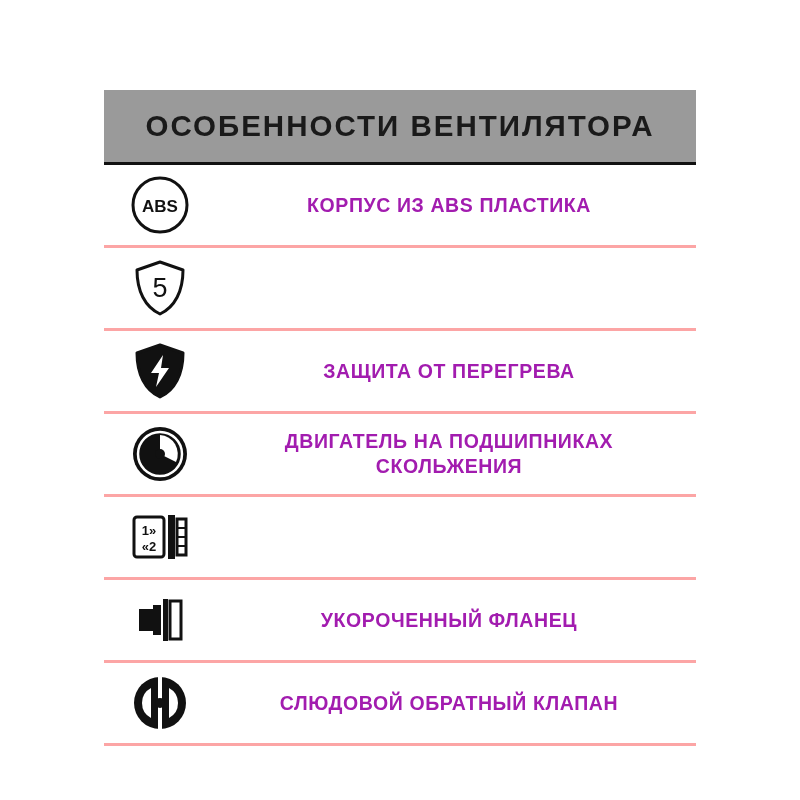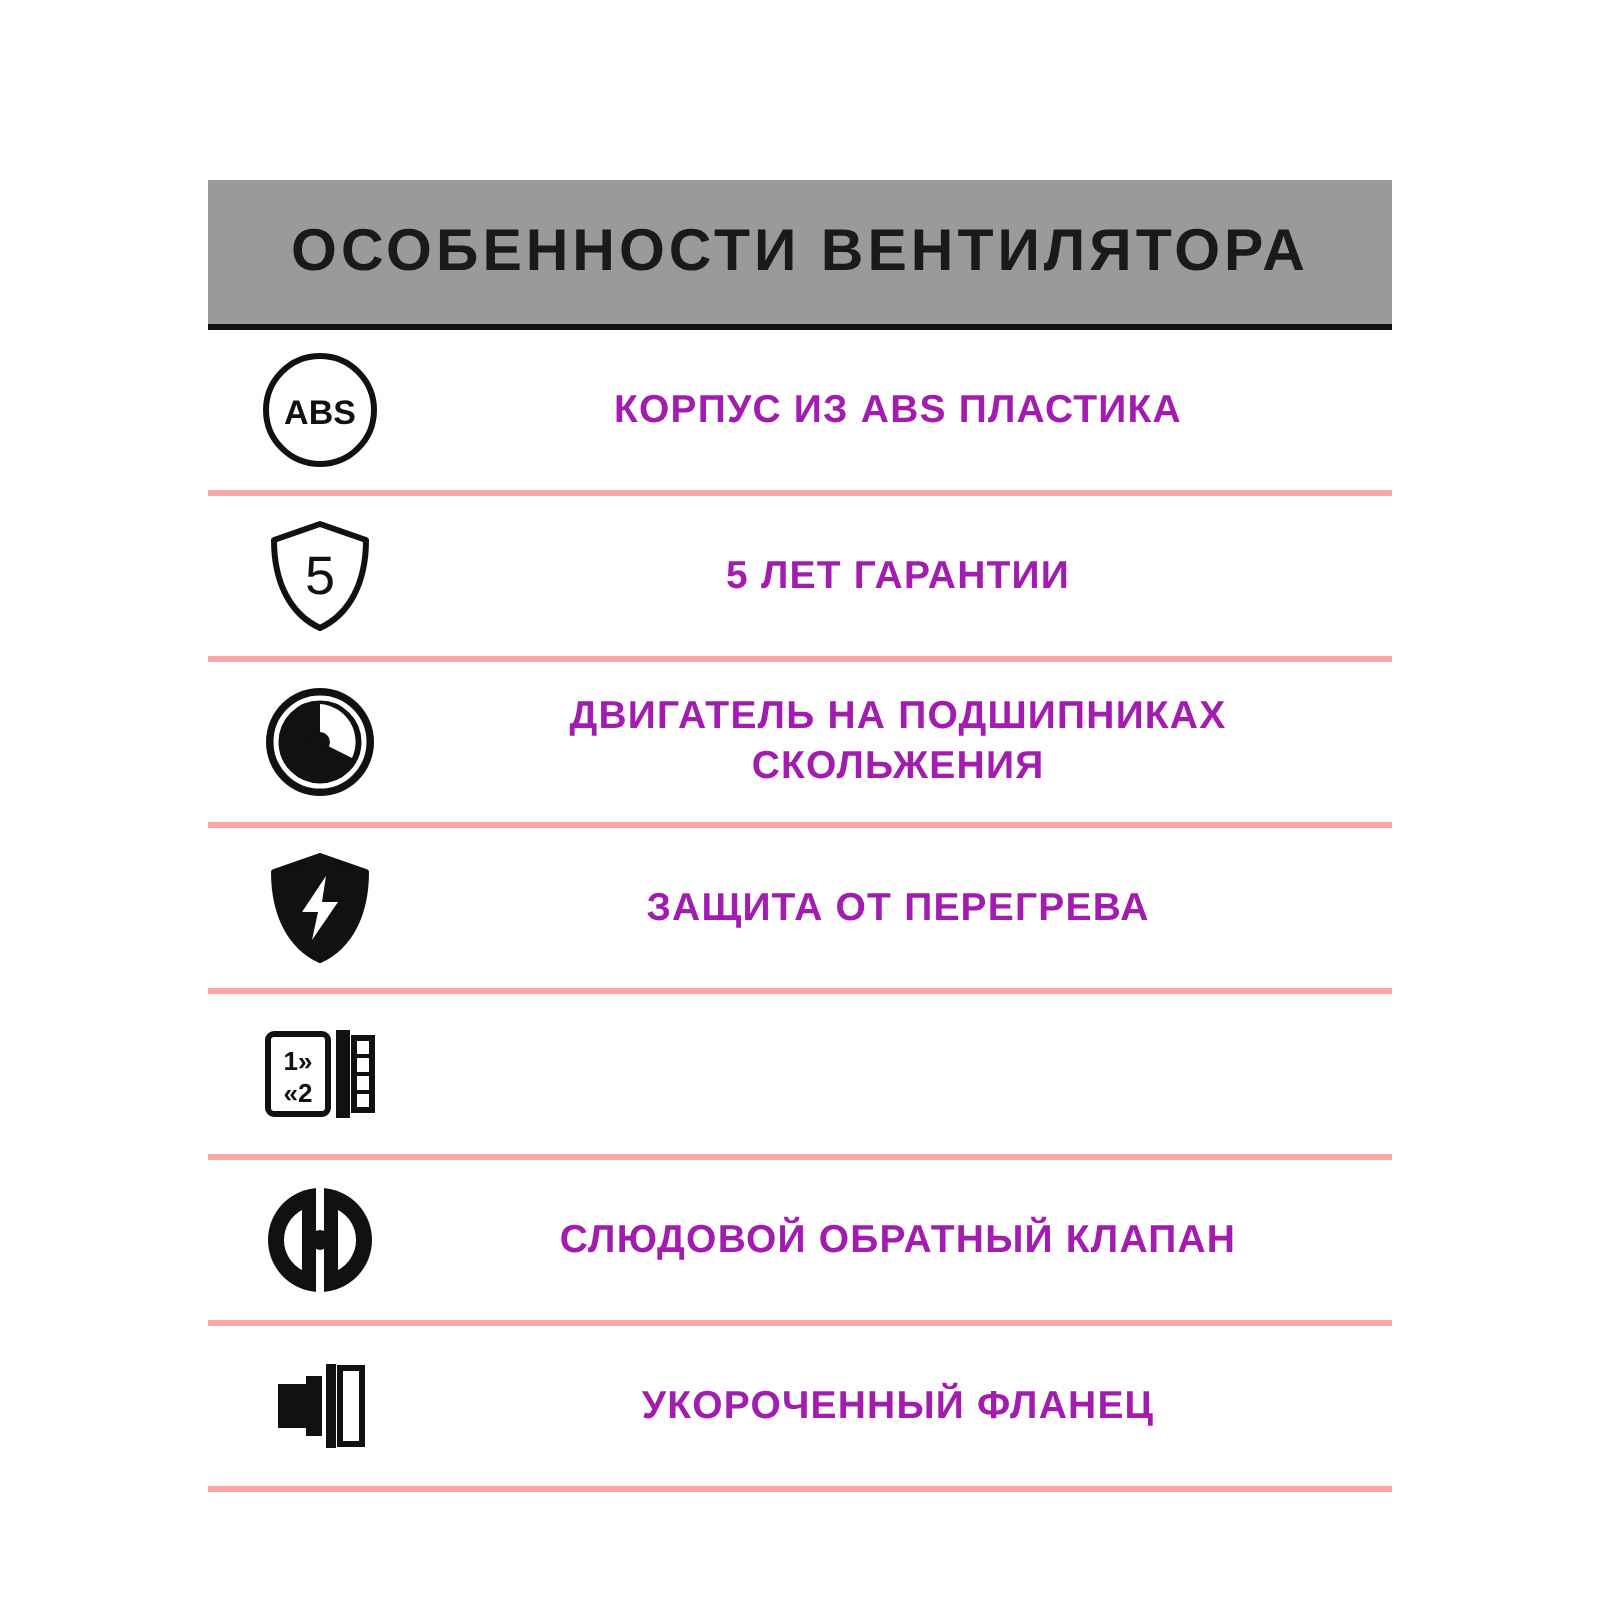--- a/index.html
+++ b/index.html
@@ -109,49 +109,46 @@
         </div>
       </div>
 
       <div class="row">
         <div class="icon-cell">
           <svg class="icon-box" viewBox="0 0 62 62">
             <path d="M31 5 L54 13 C54 34 46 50 31 57 C16 50 8 34 8 13 Z" fill="none" stroke="#111111" stroke-width="3" stroke-linejoin="round"></path>
             <text x="31" y="40" text-anchor="middle" font-family="Liberation Sans, sans-serif" font-size="27" font-weight="normal" fill="#111111">5</text>
           </svg>
         </div>
+      </div>
+
+      <div class="row">
+        <div class="icon-cell">
+          <svg class="icon-box" viewBox="0 0 62 62">
+            <path d="M31 5 L54 13 C54 34 46 50 31 57 C16 50 8 34 8 13 Z" fill="#111111" stroke="#111111" stroke-width="3" stroke-linejoin="round"></path>
+            <path d="M34 15 L22 33 L30 33 L27 47 L40 28 L32 28 Z" fill="#ffffff"></path>
+          </svg>
+        </div>
         <div class="text-cell">
-          <div class="feat-text">5 ЛЕТ ГАРАНТИИ</div>
+          <div class="feat-text">ЗАЩИТА ОТ ПЕРЕГРЕВА</div>
         </div>
       </div>
 
       <div class="row tall">
         <div class="icon-cell">
           <svg class="icon-box" viewBox="0 0 62 62">
             <circle cx="31" cy="31" r="27" fill="#111111"></circle>
             <circle cx="31" cy="31" r="22" fill="none" stroke="#ffffff" stroke-width="2.5"></circle>
             <path d="M31 12 A19 19 0 0 1 47 39 L31 31 Z" fill="#ffffff"></path>
             <circle cx="31" cy="31" r="5" fill="#111111"></circle>
           </svg>
         </div>
         <div class="text-cell">
           <div class="feat-text">ДВИГАТЕЛЬ НА ПОДШИПНИКАХ
 СКОЛЬЖЕНИЯ</div>
-        </div>
-      </div>
-
-      <div class="row">
-        <div class="icon-cell">
-          <svg class="icon-box" viewBox="0 0 62 62">
-            <path d="M31 5 L54 13 C54 34 46 50 31 57 C16 50 8 34 8 13 Z" fill="#111111" stroke="#111111" stroke-width="3" stroke-linejoin="round"></path>
-            <path d="M34 15 L22 33 L30 33 L27 47 L40 28 L32 28 Z" fill="#ffffff"></path>
-          </svg>
-        </div>
-        <div class="text-cell">
-          <div class="feat-text">ЗАЩИТА ОТ ПЕРЕГРЕВА</div>
         </div>
       </div>
 
       <div class="row tall">
         <div class="icon-cell">
           <svg class="icon-box" viewBox="0 0 62 62">
             <rect x="5" y="11" width="30" height="40" rx="3" fill="none" stroke="#111111" stroke-width="3"></rect>
             <text x="20" y="29" text-anchor="middle" font-family="Liberation Sans, sans-serif" font-size="13" font-weight="bold" fill="#111111">1»</text>
             <text x="20" y="45" text-anchor="middle" font-family="Liberation Sans, sans-serif" font-size="13" font-weight="bold" fill="#111111">«2</text>
             <rect x="39" y="9" width="7" height="44" fill="#111111"></rect>
@@ -159,41 +156,41 @@
             <line x1="48" y1="22" x2="57" y2="22" stroke="#111111" stroke-width="2"></line>
             <line x1="48" y1="31" x2="57" y2="31" stroke="#111111" stroke-width="2"></line>
             <line x1="48" y1="40" x2="57" y2="40" stroke="#111111" stroke-width="2"></line>
           </svg>
         </div>
       </div>
 
       <div class="row">
         <div class="icon-cell">
           <svg class="icon-box" viewBox="0 0 62 62">
+            <rect x="10" y="20" width="14" height="22" fill="#111111"></rect>
+            <rect x="24" y="16" width="8" height="30" fill="#111111"></rect>
+            <rect x="34" y="10" width="5" height="42" fill="#111111"></rect>
+            <rect x="41" y="12" width="11" height="38" fill="none" stroke="#111111" stroke-width="3"></rect>
+          </svg>
+        </div>
+        <div class="text-cell">
+          <div class="feat-text">УКОРОЧЕННЫЙ ФЛАНЕЦ</div>
+        </div>
+      </div>
+
+      <div class="row">
+        <div class="icon-cell">
+          <svg class="icon-box" viewBox="0 0 62 62">
             <circle cx="31" cy="31" r="26" fill="#111111"></circle>
             <rect x="29" y="5" width="4" height="52" fill="#ffffff"></rect>
             <path d="M22 16 A17 17 0 0 0 22 46 Z" fill="#ffffff"></path>
             <path d="M40 16 A17 17 0 0 1 40 46 Z" fill="#ffffff"></path>
             <circle cx="31" cy="31" r="5" fill="#111111"></circle>
           </svg>
         </div>
         <div class="text-cell">
           <div class="feat-text">СЛЮДОВОЙ ОБРАТНЫЙ КЛАПАН</div>
         </div>
       </div>
 
-      <div class="row">
-        <div class="icon-cell">
-          <svg class="icon-box" viewBox="0 0 62 62">
-            <rect x="10" y="20" width="14" height="22" fill="#111111"></rect>
-            <rect x="24" y="16" width="8" height="30" fill="#111111"></rect>
-            <rect x="34" y="10" width="5" height="42" fill="#111111"></rect>
-            <rect x="41" y="12" width="11" height="38" fill="none" stroke="#111111" stroke-width="3"></rect>
-          </svg>
-        </div>
-        <div class="text-cell">
-          <div class="feat-text">УКОРОЧЕННЫЙ ФЛАНЕЦ</div>
-        </div>
-      </div>
-
     </div>
   </div>
 </div>
 
 </body></html>

